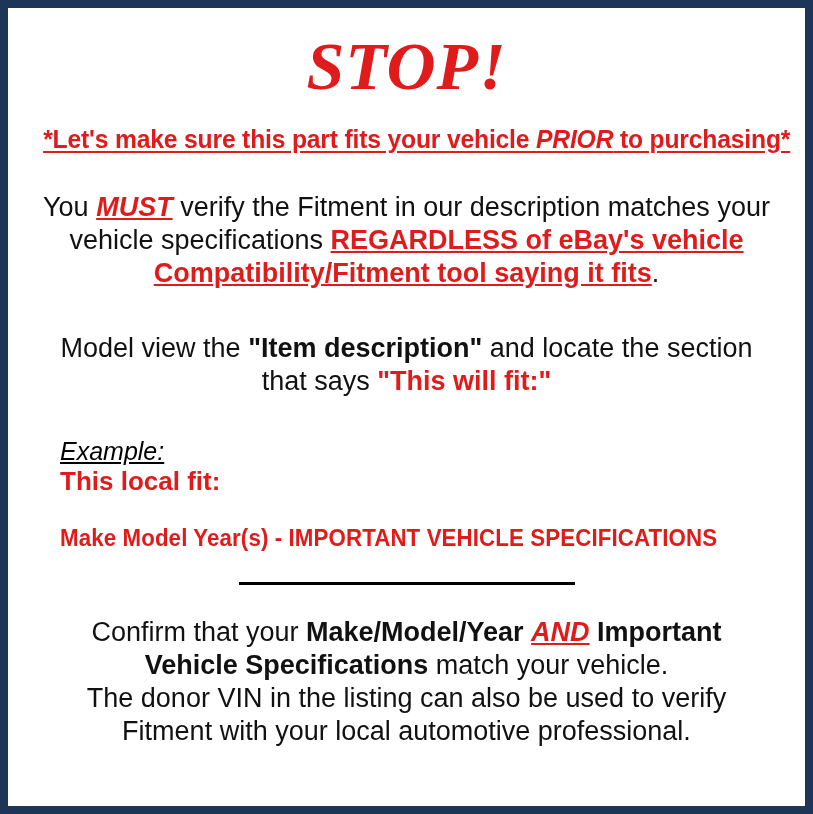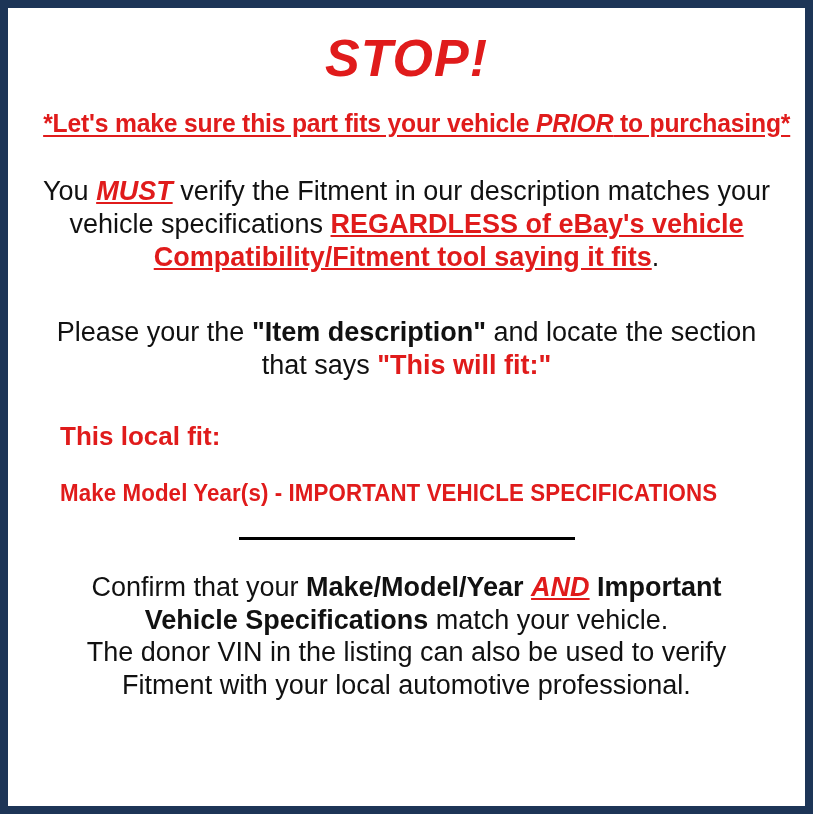--- a/index.html
+++ b/index.html
@@ -28,22 +28,22 @@
     box-sizing: border-box;
     width: 100%;
     height: 100%;
     padding: 6px 16px 0 16px;
     text-align: center;
     color: #000000;
   }
 
   
   #stop-heading {
-    font-family: Liberation Sans, sans-serif;
-    font-size: 52px;
+    font-family: Liberation Serif, serif;
+    font-size: 68px;
     font-weight: bold;
     font-style: italic;
     color: #e01b1b;
     letter-spacing: 1px;
     line-height: 1.0;
     margin: 18px 0 0 0;
   }
 
   
   #subheading {
@@ -158,24 +158,25 @@
 
     <div id="subheading">
       <span>*Let's make sure this part fits your vehicle </span><span class="ital">PRIOR</span><span> to purchasing*</span>
     </div>
 
     <p class="para" id="para-must">
       <span>You </span><span class="redbiu">MUST</span><span> verify the Fitment in our description matches your vehicle specifications </span><span class="redbu">REGARDLESS of eBay's vehicle Compatibility/Fitment tool saying it fits</span><span>.</span>
     </p>
 
     <p class="para" id="para-itemdesc">
-      <span>Please your the </span><span class="b">"Item description"</span><span> and locate the section that says </span><span class="redb">"This will fit:"</span>
+      <span>Model view the </span><span class="b">"Item description"</span><span> and locate the section that says </span><span class="redb">"This will fit:"</span>
     </p>
 
     <div id="example-block">
+      <div id="example-label">Example:</div>
       <div id="example-fitline">This local fit:</div>
       <div id="example-spec">Make Model Year(s) - IMPORTANT VEHICLE SPECIFICATIONS</div>
     </div>
 
     <div id="divider-wrap">
       <div id="divider"></div>
     </div>
 
     <p class="para" id="para-confirm">
       <span>Confirm that your </span><span class="b">Make/Model/Year </span><span class="redbiu">AND</span><span> </span><span class="b">Important Vehicle Specifications</span><span> match your vehicle.</span>

